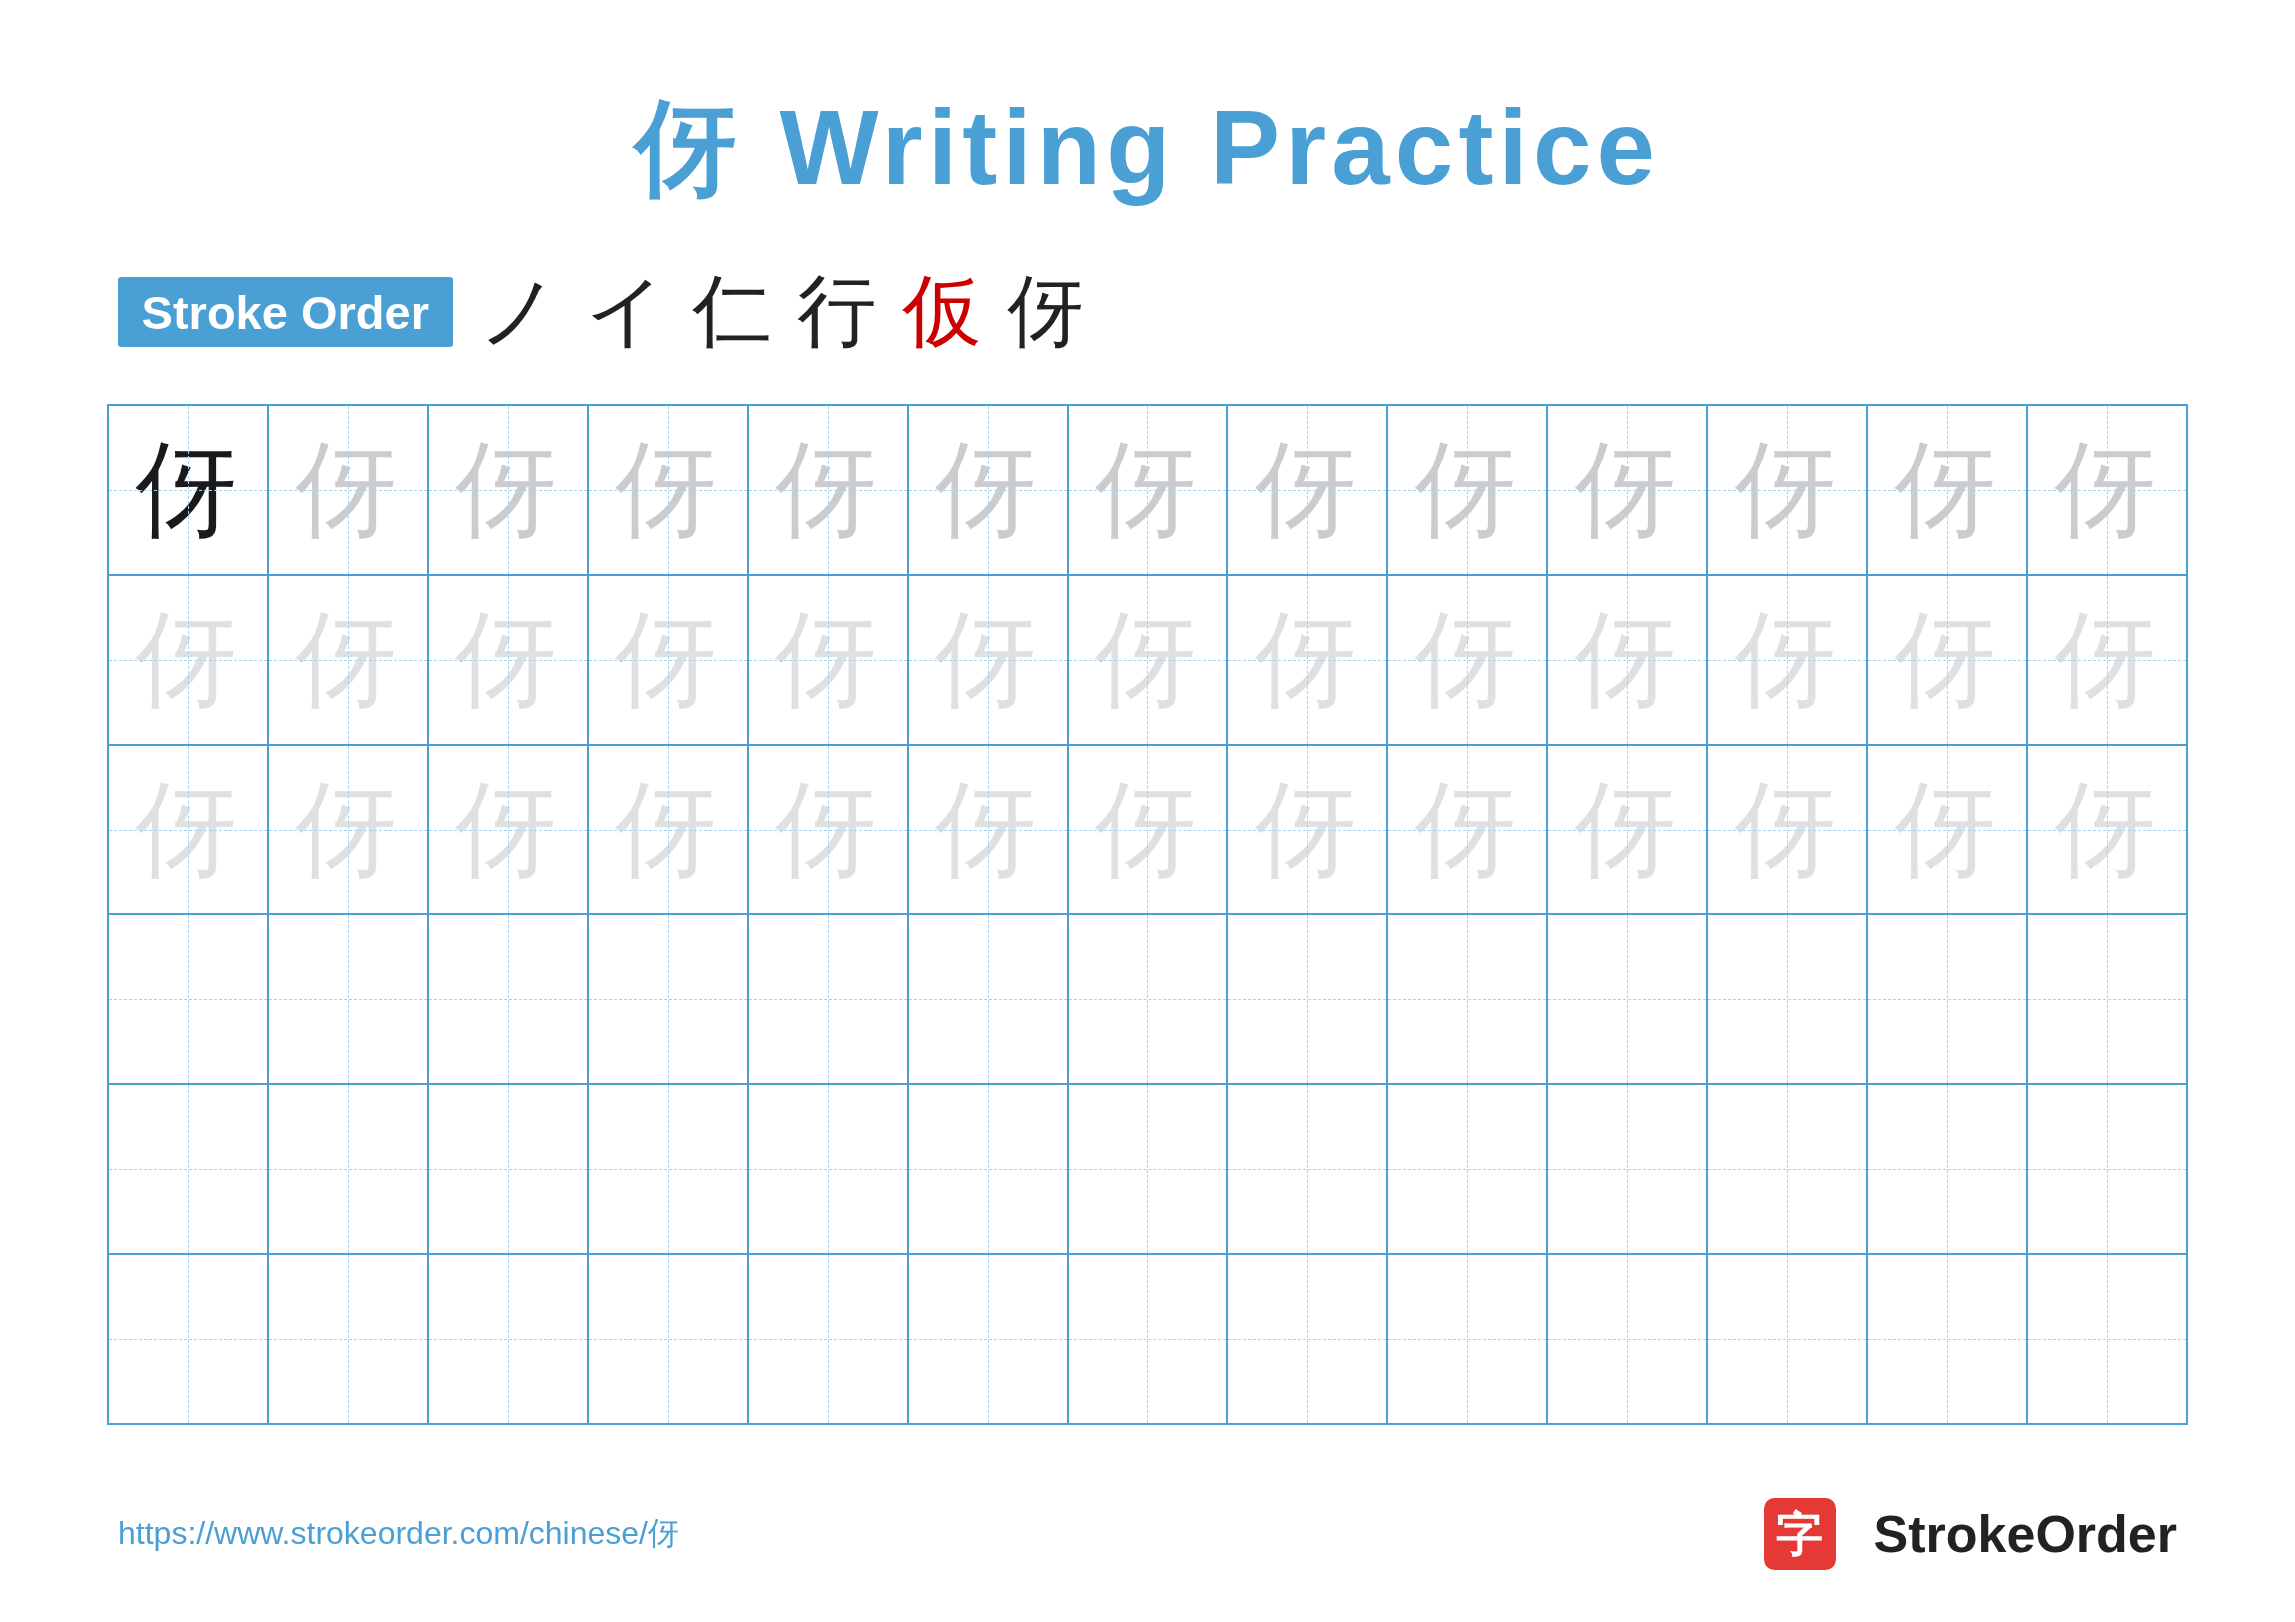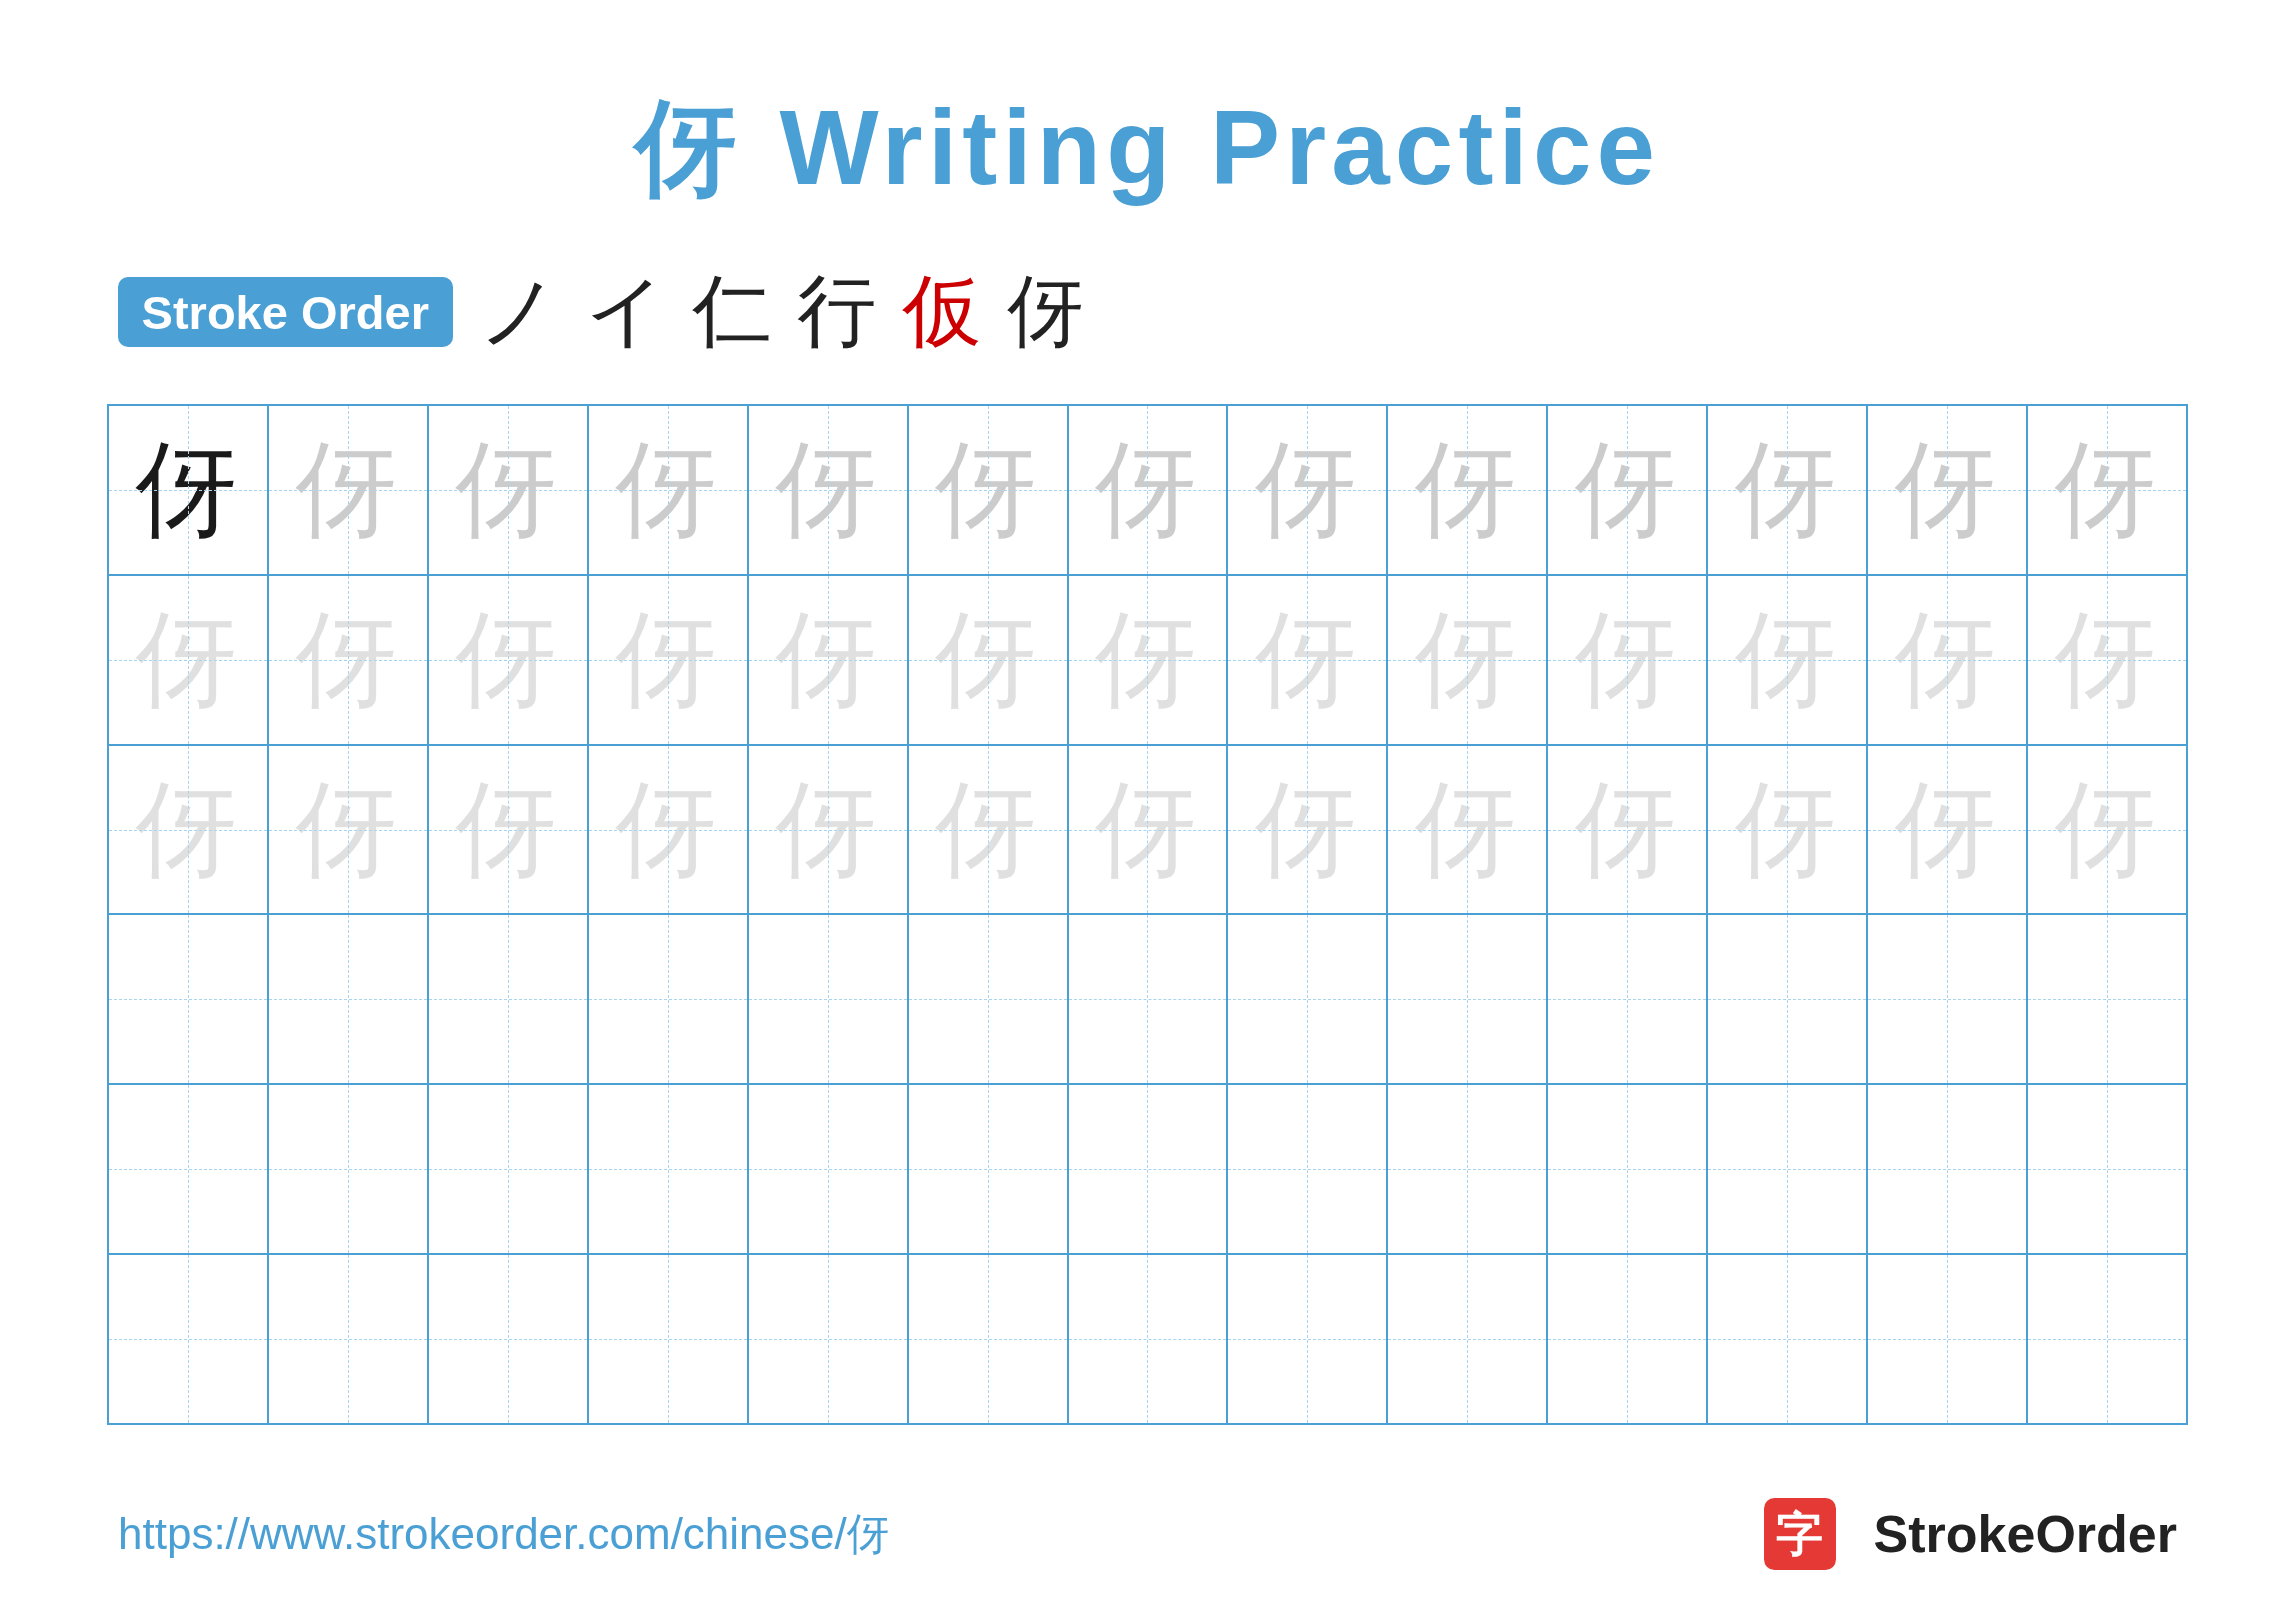--- a/index.html
+++ b/index.html
@@ -39,21 +39,21 @@
       align-self: flex-start;
       gap: 26px;
     }
 
     .stroke-order-badge {
       background: #4a9fd4;
       color: #fff;
       font-size: 47px;
       font-weight: bold;
       padding: 7.9px 23.6px;
-      border-radius: 10px;
+      border-radius: 3px;
     }
 
     .stroke-char {
       font-size: 79px;
       font-family: 'SimSun', 'STSong', serif;
       color: #222;
     }
 
     .stroke-char.red {
       color: #cc0000;
@@ -127,21 +127,21 @@
       bottom: 52px;
       left: 0;
       width: 100%;
       display: flex;
       align-items: center;
       justify-content: space-between;
       padding: 0 118px;
     }
 
     .footer-url {
-      font-size: 44px;
+      font-size: 32px;
       color: #4a9fd4;
     }
 
     .footer-logo {
       display: flex;
       align-items: center;
       gap: 13px;
     }
 
     .logo-icon {

